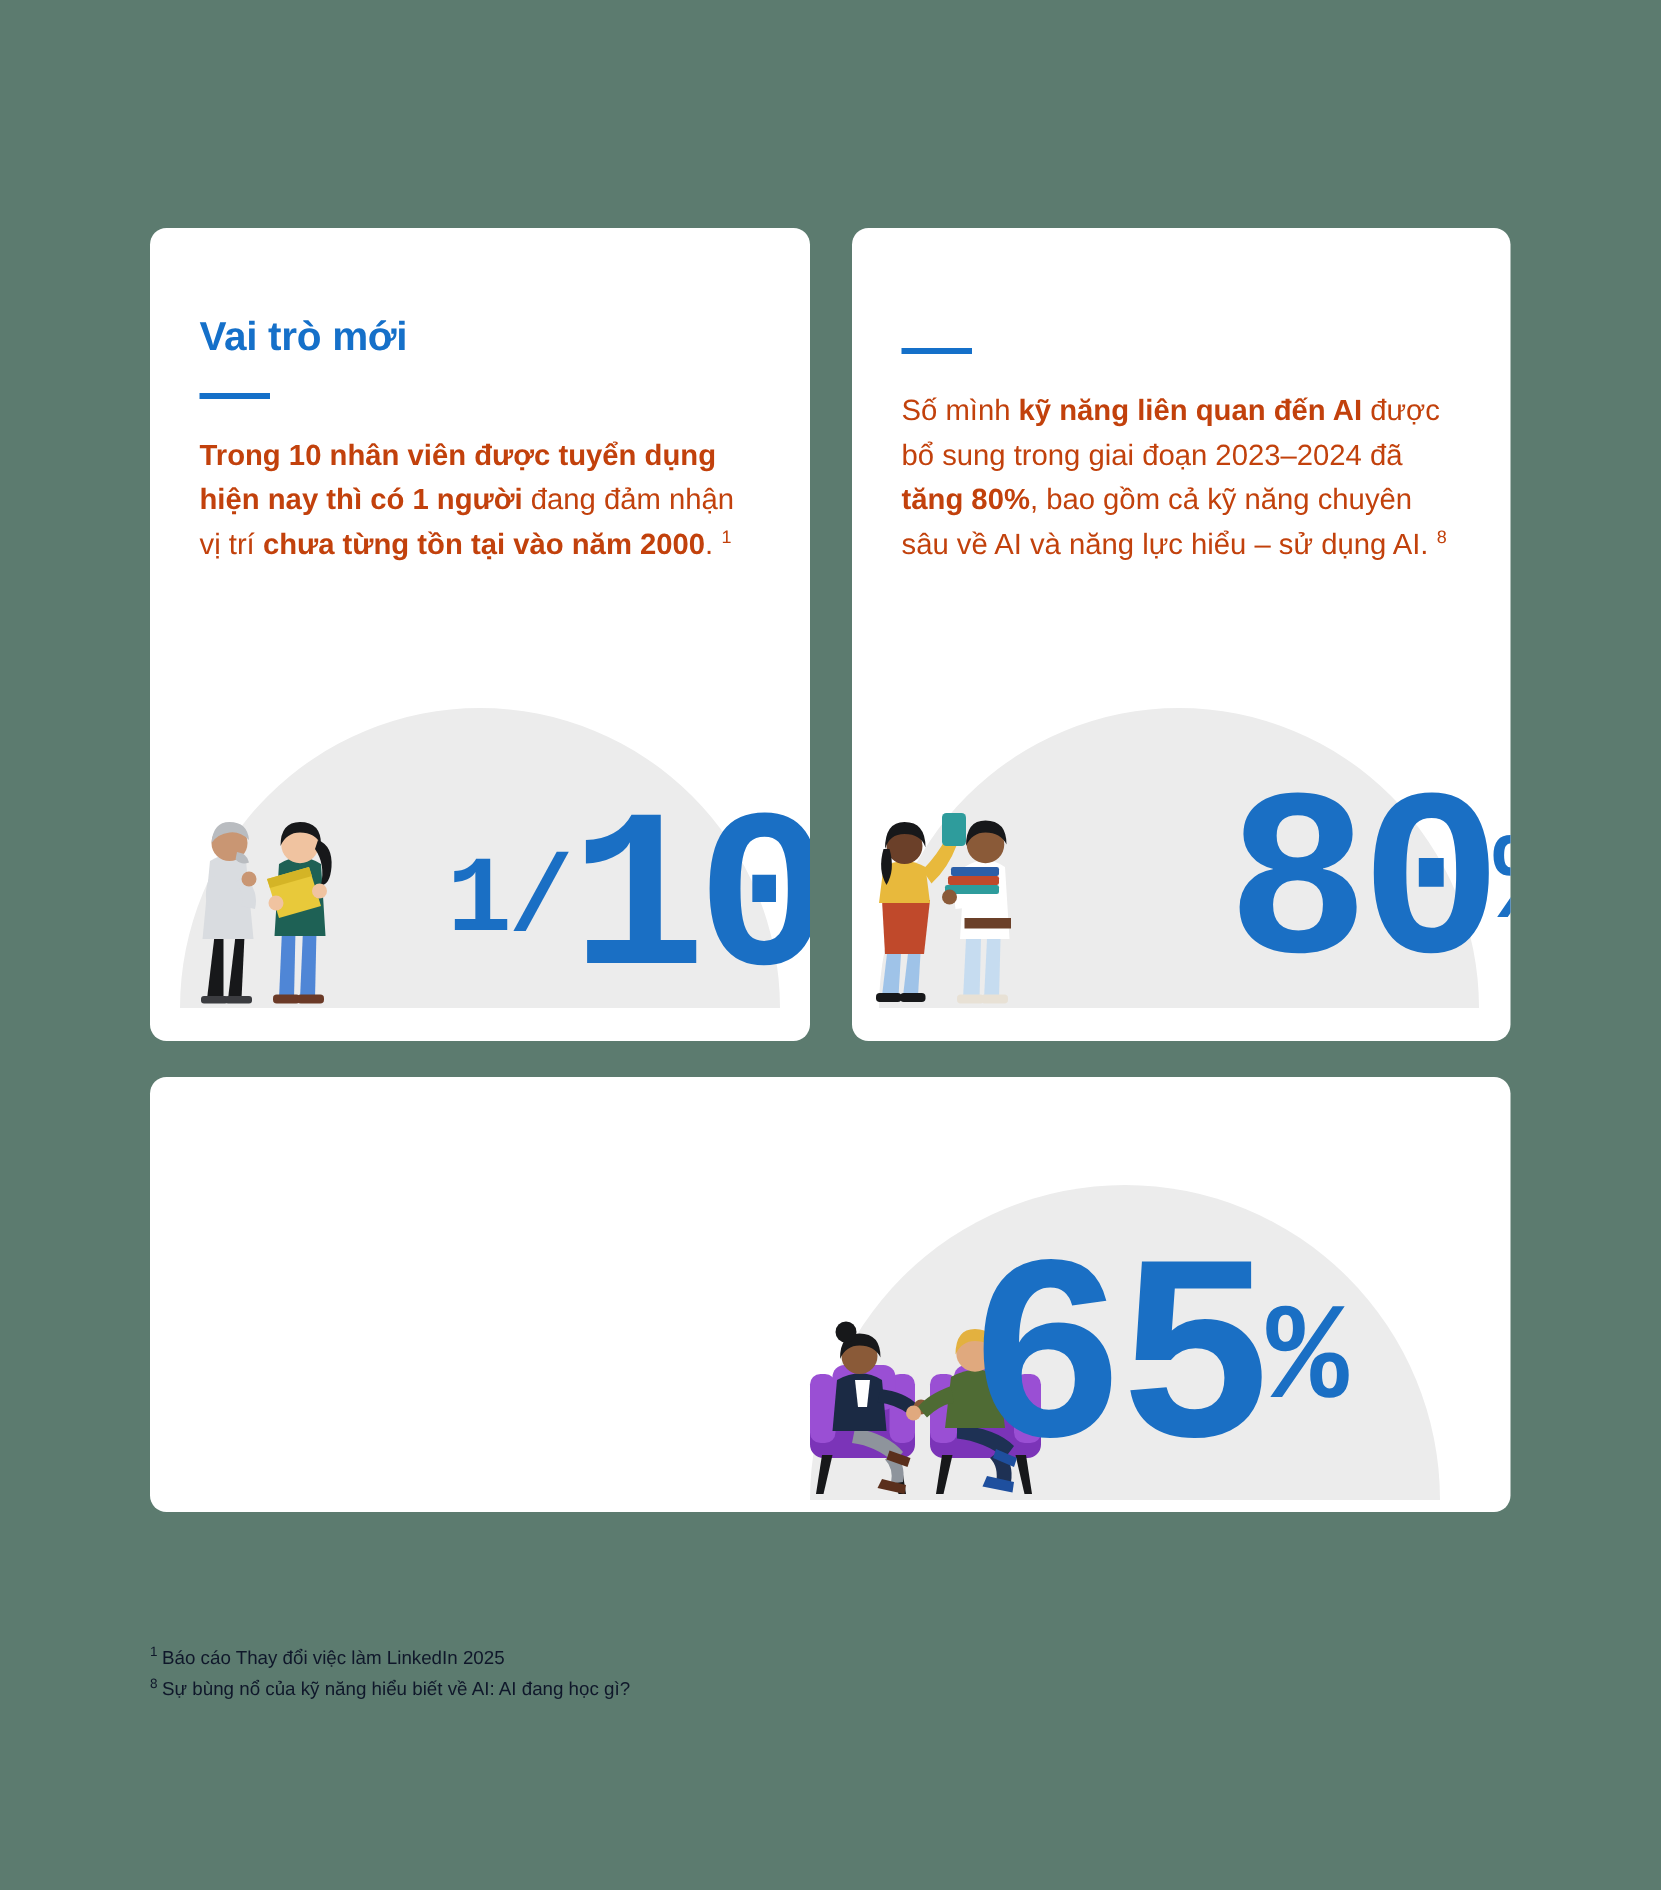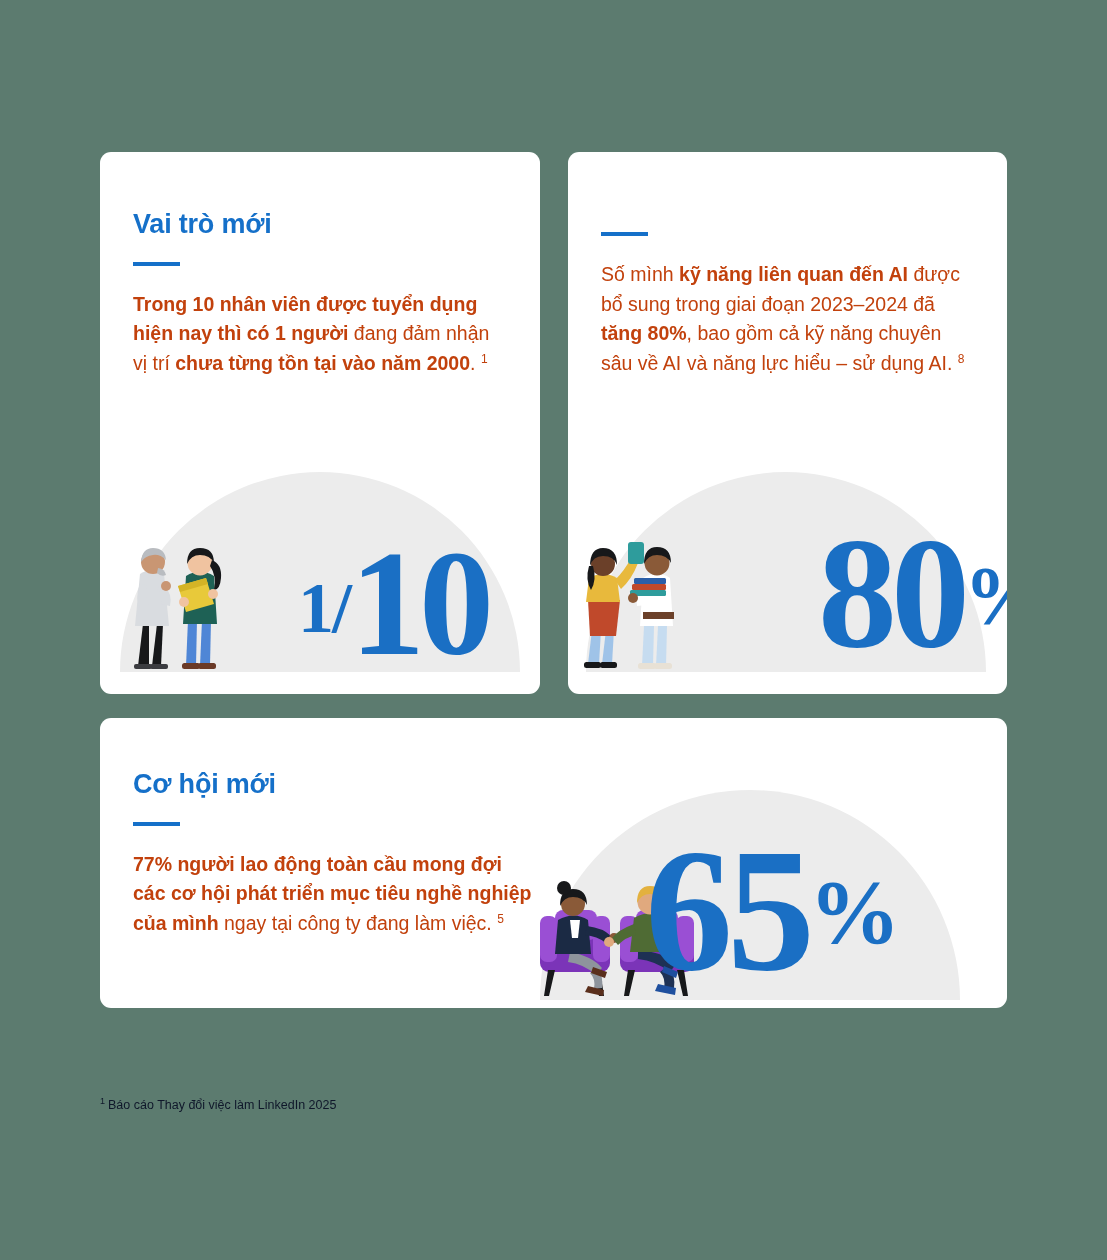--- a/index.html
+++ b/index.html
@@ -87,21 +87,21 @@
     bottom: 0;
     height: 238px;
   }
   .art-svg { display: block; width: 100%; height: 100%; }
 
   .stat {
     position: absolute;
     z-index: 3;
     color: #1a6fc4;
     font-weight: bold;
-    font-family: Liberation Serif, serif;
+    font-family: Liberation Mono, monospace;
     line-height: 1;
     white-space: nowrap;
     letter-spacing: -6px;
   }
   #stat-roles  { left: 198px; bottom: 16px; font-size: 150px; }
   #stat-skills { left: 250px; bottom: 22px; font-size: 158px; }
   #stat-opps   { left: 545px; bottom: 10px; font-size: 176px; }
   .stat .small {
     font-size: 0.48em;
     letter-spacing: -2px;
@@ -290,29 +290,24 @@
           <circle cx="120" cy="132" r="12.5" fill="#e0a97e"></circle>
           <path d="M107 133 q0 -17 13 -17 q14 0 14 16 q-4 -8 -14 -8 q-9 0 -13 9 z" fill="#e3b13f"></path>
         </g>
       </svg>
     </div>
 
     <div class="stat" id="stat-opps">
       <span>65</span><span class="pct">%</span>
     </div>
 
-    <div class="card-head">
-      <h2 class="card-title">Cơ hội mới</h2>
-      <div class="rule"></div>
-      <p class="card-body">
-        <b>77% người lao động toàn cầu mong đợi các cơ hội phát triển mục tiêu nghề nghiệp của mình</b><span> ngay tại công ty đang làm việc.</span>
-        <span class="sup">5</span>
-      </p>
-    </div>
   </div>
 
   <div id="footnotes">
     <div class="footnote">
       <span class="marker">1</span><span>Báo cáo Thay đổi việc làm LinkedIn 2025</span>
     </div>
+    <div class="footnote">
+      <span class="marker">8</span><span>Sự bùng nổ của kỹ năng hiểu biết về AI: AI đang học gì?</span>
+    </div>
   </div>
 
 </div>
 
 </body></html>

